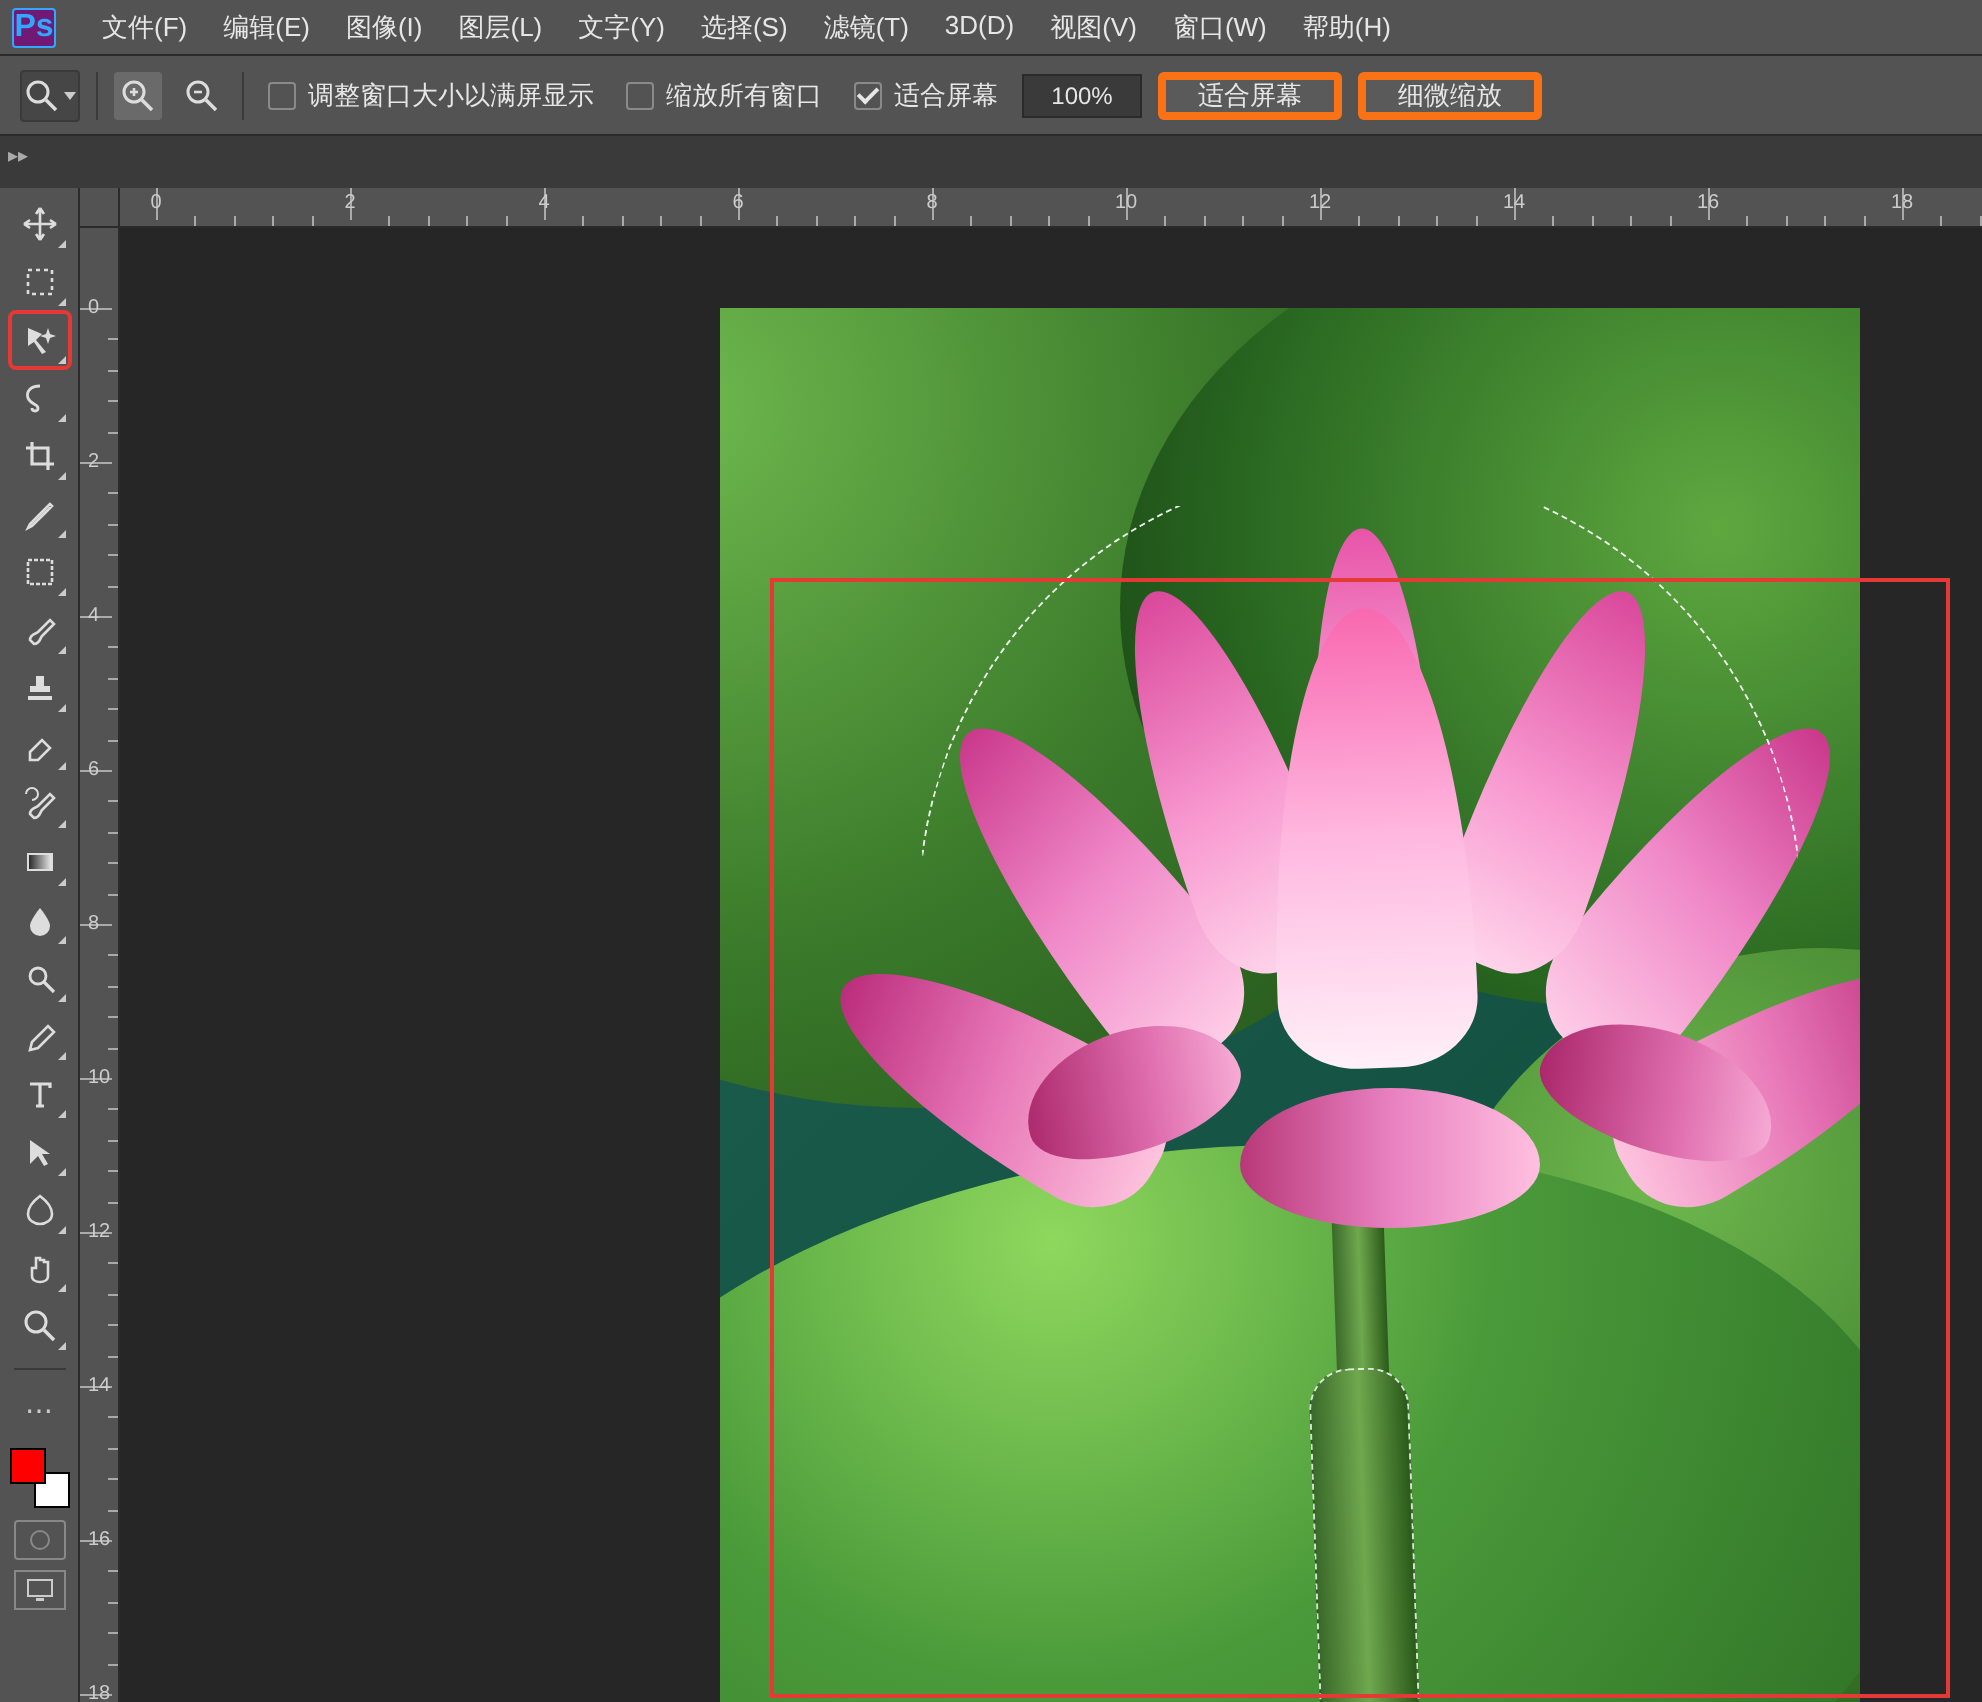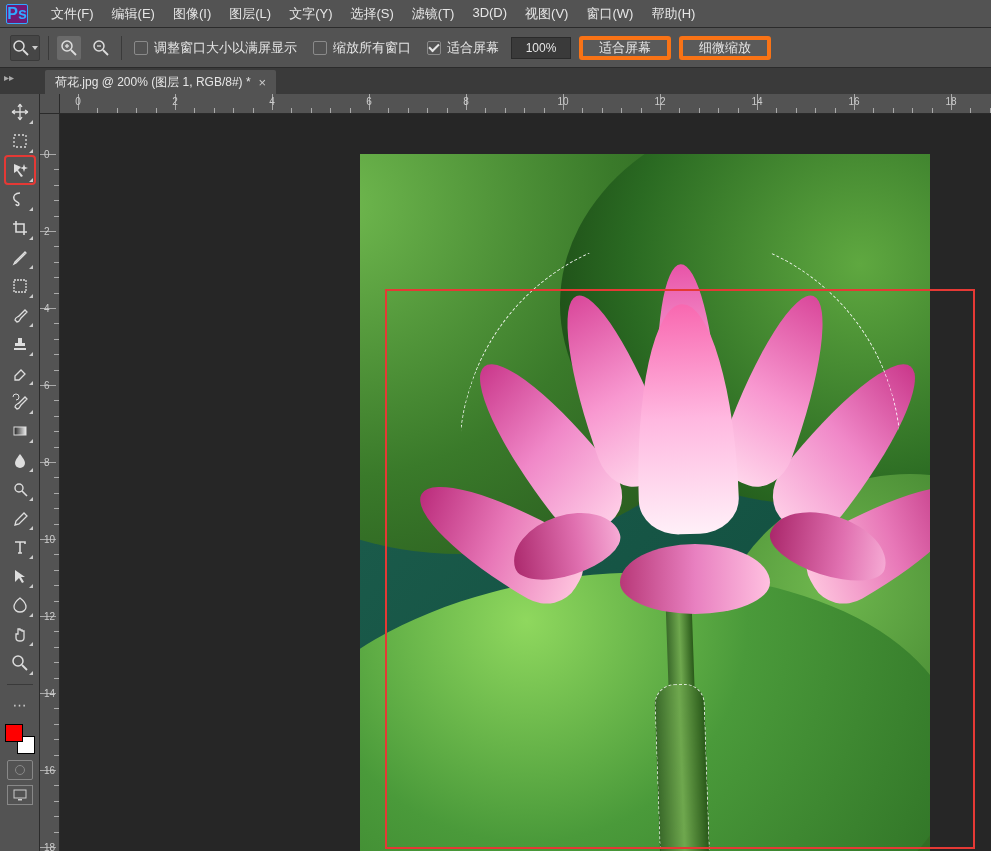--- a/index.html
+++ b/index.html
@@ -405,24 +405,20 @@
   <div class="opt-btn">
     <span>适合屏幕</span>
   </div>
   <div class="opt-btn">
     <span>细微缩放</span>
   </div>
 </div>
 
 <div class="tabbar">
   <span class="tabbar-expand">▸▸</span>
-  <div class="doc-tab">
-    <span>荷花.jpg @ 200% (图层 1, RGB/8#) *</span>
-    <span class="close">×</span>
-  </div>
 </div>
 
 <div class="workarea">
 
   <div class="toolbox" id="toolbox">
 
   <div class="tool">
         <svg class="icn" viewBox="0 0 18 18">
           <defs>
             <linearGradient id="g1">

